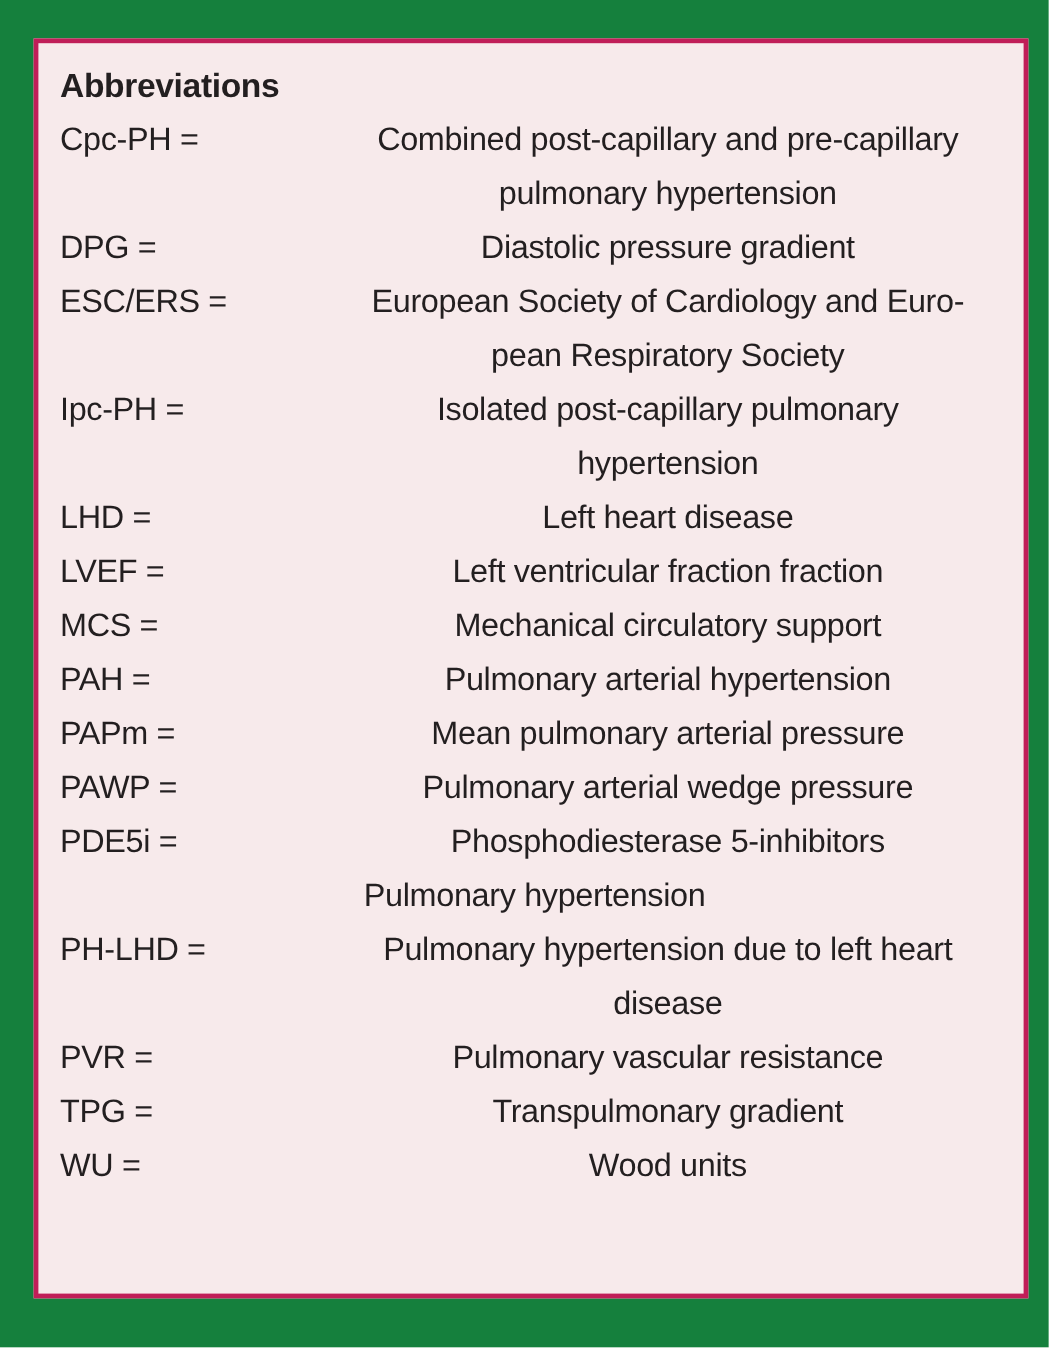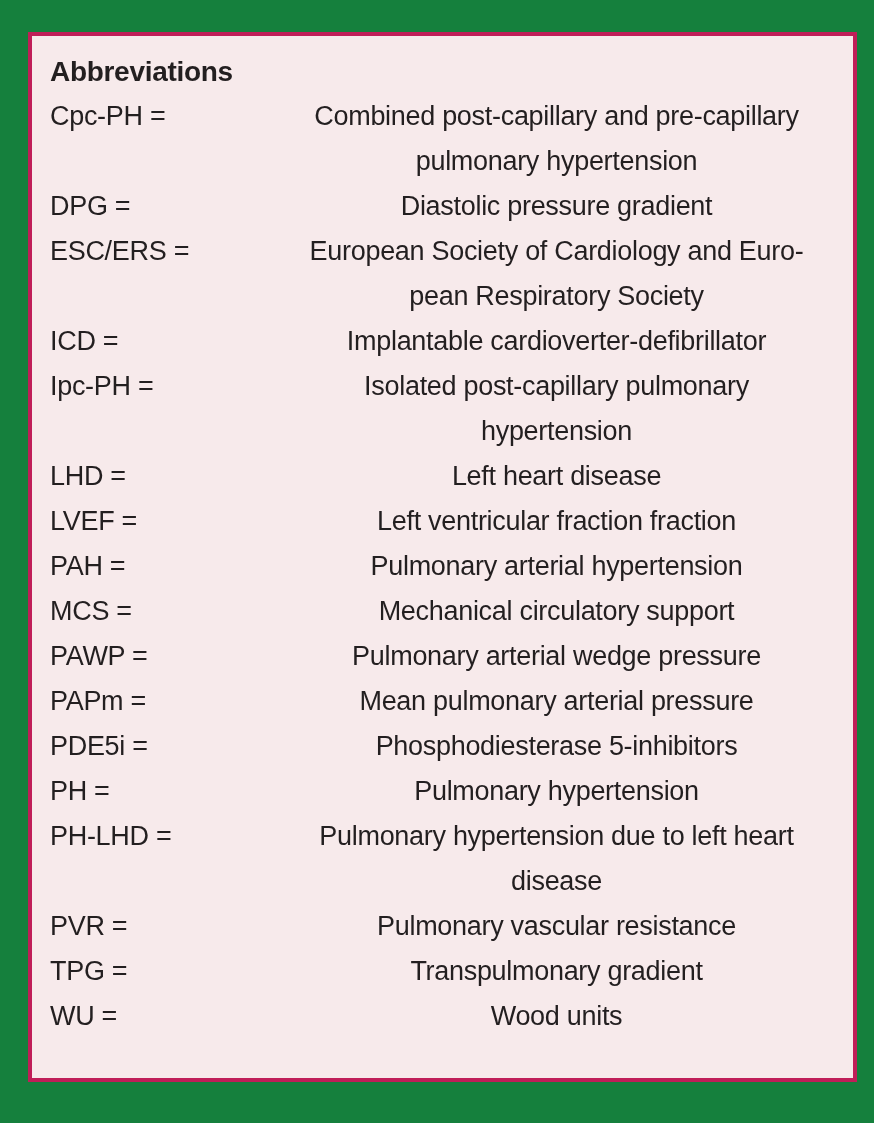--- a/index.html
+++ b/index.html
@@ -74,68 +74,63 @@
     <span class="abbr">DPG =</span>
     <span class="def">Diastolic pressure gradient</span>
   </div>
 
   <div class="row">
     <span class="abbr">ESC/ERS =</span>
     <span class="def">European Society of Cardiology and Euro-
 pean Respiratory Society</span>
   </div>
 
-  <div class="row">
-    <span class="abbr">ICD =</span>
-    <span class="def">Implantable cardioverter-defibrillator</span>
-  </div>
 
   <div class="row">
     <span class="abbr">Ipc-PH =</span>
     <span class="def">Isolated post-capillary pulmonary
 hypertension</span>
   </div>
 
   <div class="row">
     <span class="abbr">LHD =</span>
     <span class="def">Left heart disease</span>
   </div>
 
   <div class="row">
     <span class="abbr">LVEF =</span>
     <span class="def">Left ventricular fraction fraction</span>
   </div>
 
   <div class="row">
+    <span class="abbr">MCS =</span>
+    <span class="def">Mechanical circulatory support</span>
+  </div>
+
+  <div class="row">
     <span class="abbr">PAH =</span>
     <span class="def">Pulmonary arterial hypertension</span>
   </div>
 
   <div class="row">
-    <span class="abbr">MCS =</span>
-    <span class="def">Mechanical circulatory support</span>
+    <span class="abbr">PAPm =</span>
+    <span class="def">Mean pulmonary arterial pressure</span>
   </div>
 
   <div class="row">
     <span class="abbr">PAWP =</span>
     <span class="def">Pulmonary arterial wedge pressure</span>
   </div>
 
   <div class="row">
-    <span class="abbr">PAPm =</span>
-    <span class="def">Mean pulmonary arterial pressure</span>
-  </div>
-
-  <div class="row">
     <span class="abbr">PDE5i =</span>
     <span class="def">Phosphodiesterase 5-inhibitors</span>
   </div>
 
   <div class="row">
-    <span class="abbr">PH =</span>
     <span class="def">Pulmonary hypertension</span>
   </div>
 
   <div class="row">
     <span class="abbr">PH-LHD =</span>
     <span class="def">Pulmonary hypertension due to left heart
 disease</span>
   </div>
 
   <div class="row">

